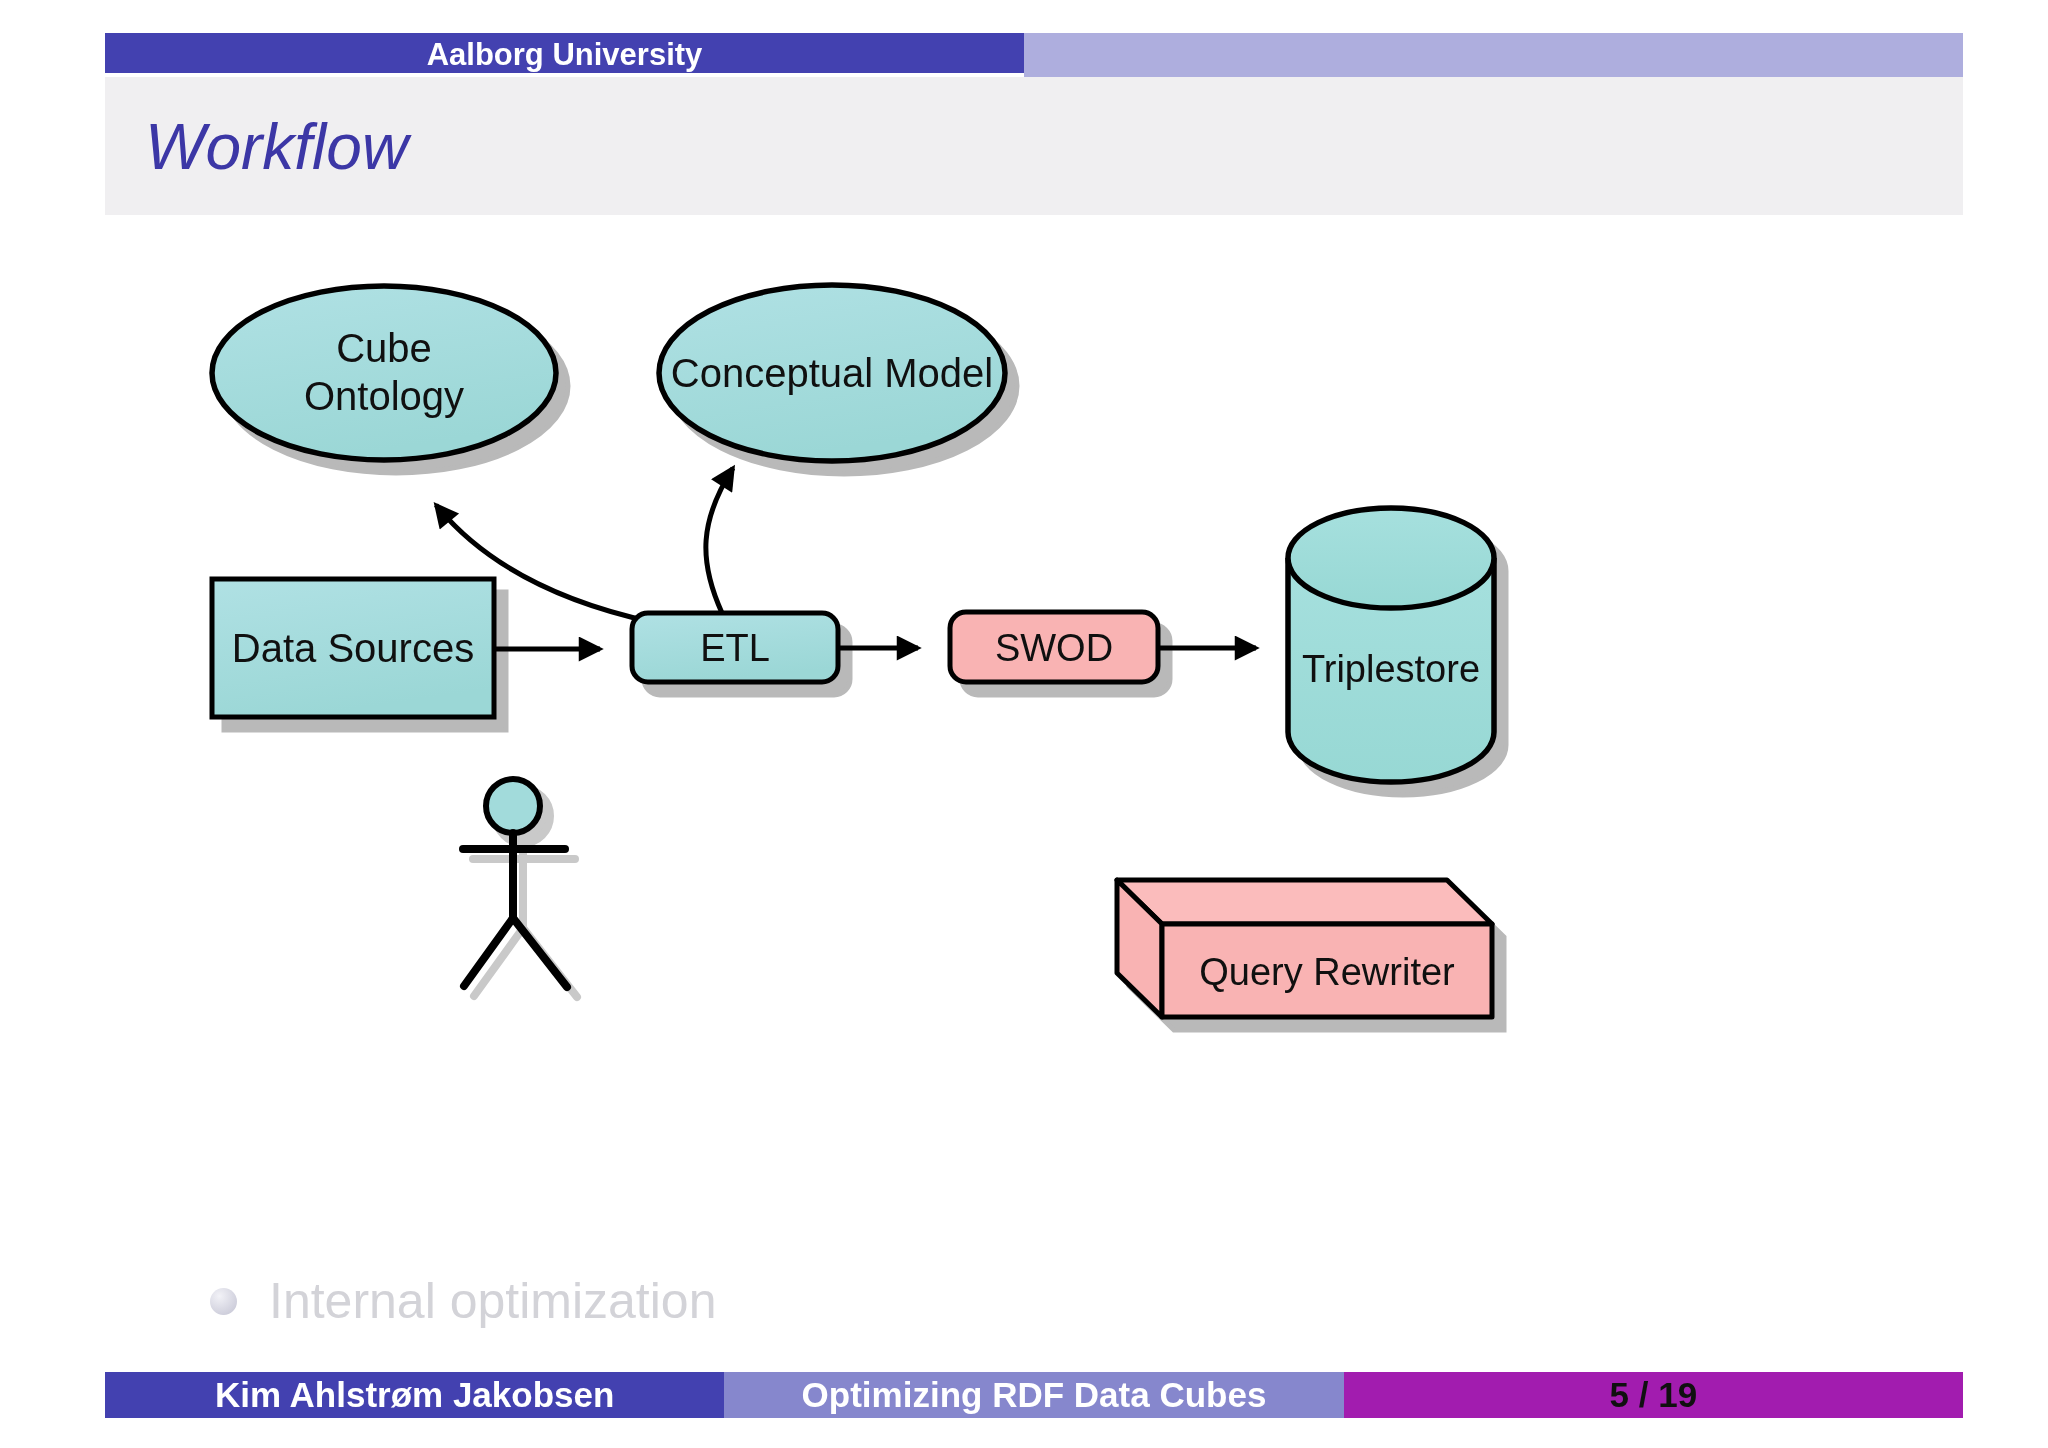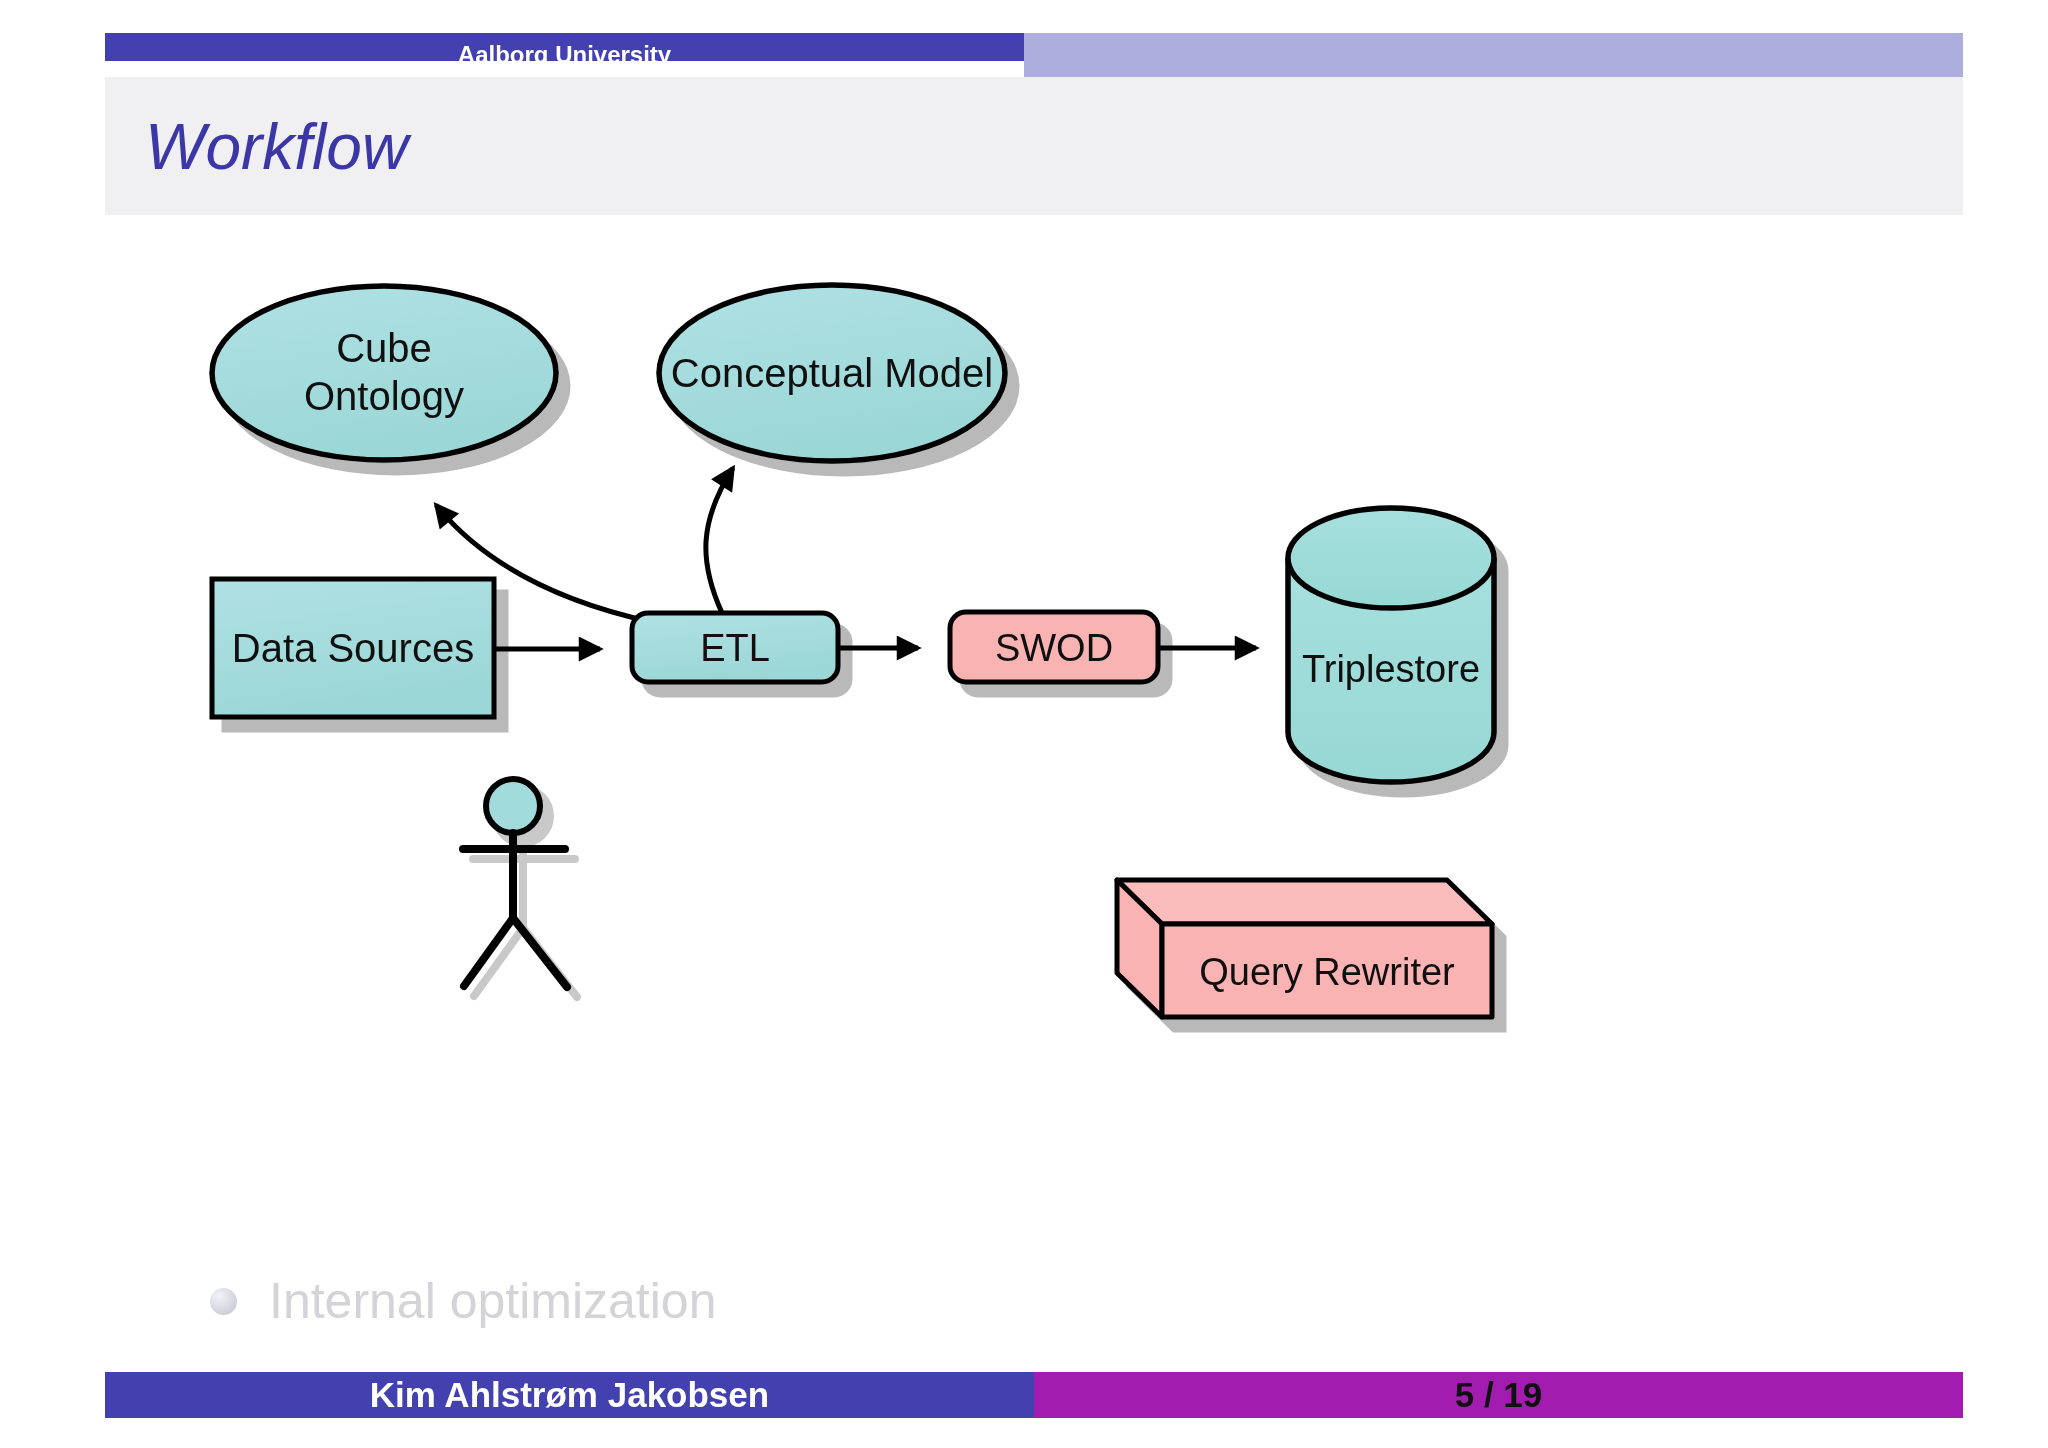--- a/index.html
+++ b/index.html
@@ -1,21 +1,21 @@
 <!DOCTYPE html>
 <html><head>
 <meta charset="utf-8">
 <style>
   html,body{margin:0;padding:0;background:#ffffff;}
   #page{position:relative;width:2048px;height:1448px;background:#ffffff;
         font-family:"Liberation Sans", sans-serif;overflow:hidden;}
 
   
-  .header-dark{position:absolute;left:105px;top:33px;width:919px;height:28px;
-               background:#4341b0;color:#ffffff;font-weight:bold;font-size:24px;
+  .header-dark{position:absolute;left:105px;top:33px;width:919px;height:40px;
+               background:#4341b0;color:#ffffff;font-weight:bold;font-size:31px;
                text-align:center;line-height:44px;}
   .header-light{position:absolute;left:1024px;top:33px;width:939px;height:44px;
                 background:#aeaede;}
 
   
   .title-area{position:absolute;left:105px;top:77px;width:1858px;height:138px;
               background:#f0eff1;}
   .slide-title{position:absolute;left:40px;top:20px;font-size:64px;line-height:100px;
                color:#3c37a6;font-style:italic;}
 
@@ -139,16 +139,17 @@
     </g>
   </svg>
 
   <div class="bullet-item">
     <span class="ball"></span>
     <span>Internal optimization</span>
   </div>
 
   <div class="footer">
     <div class="f-author">Kim Ahlstrøm Jakobsen</div>
+    <div class="f-title">Optimizing RDF Data Cubes</div>
     <div class="f-page">5 / 19</div>
   </div>
 
 </div>
 
 </body></html>

